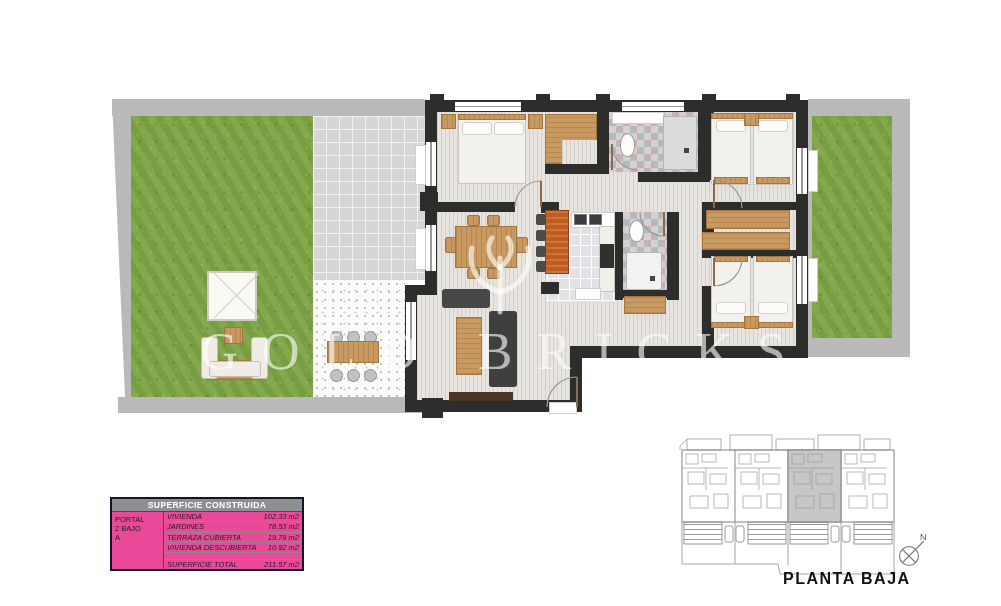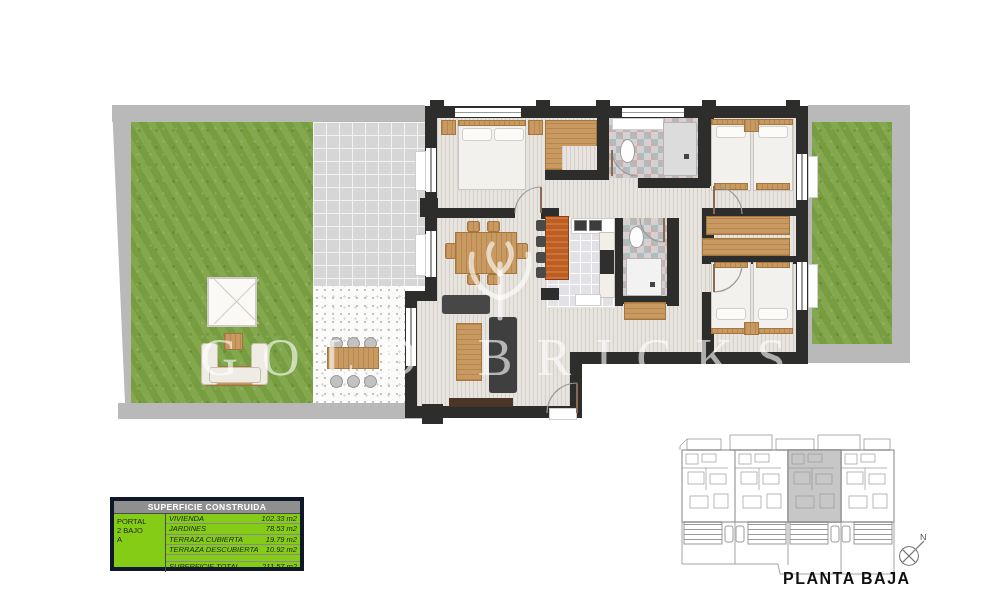--- a/index.html
+++ b/index.html
@@ -52,40 +52,40 @@
   .chair-round{width:13px;height:13px;border-radius:50%;background:#c2c2c2;border:1px solid #8f8f8f;box-sizing:border-box;}
   .stool{width:10px;height:11px;background:#4a4a4a;border-radius:2px;}
   .cushion{background:#efece6;border:1px solid #c9bfa8;border-radius:3px;box-sizing:border-box;}
   .gazebo{background:#fbf9f6;border:2px solid #cfcbc4;box-sizing:border-box;}
   .gazebo:before,.gazebo:after{content:"";position:absolute;left:-4px;top:22px;width:63px;height:1px;background:#cfcbc4;}
   .gazebo:before{transform:rotate(45deg);} .gazebo:after{transform:rotate(-45deg);}
   
   #wm-text{font-family:"Liberation Serif",serif;font-size:52px;font-weight:400;
            color:rgba(255,255,255,.62);letter-spacing:24px;text-align:center;white-space:nowrap;}
   
-  #area-table{border:4px solid #0f172a;background:#84cc16;font-size:7.5px;color:#1f1f1f;box-sizing:border-box;}
+  #area-table{border:2px solid #0f172a;background:#ec4899;font-size:7.5px;color:#1f1f1f;box-sizing:border-box;}
   #area-table .thead{height:12px;background:#8f8f8f;color:#fff;font-weight:bold;font-size:8.5px;
       display:flex;align-items:center;justify-content:center;border-bottom:1px solid #4a4a4a;letter-spacing:.4px;}
   #area-table .tbody{display:flex;height:58px;}
   #area-table .unitcell{width:52px;border-right:1px solid #4a4a4a;padding:3px 16px 0 3px;box-sizing:border-box;}
   #area-table .rows{flex:1;display:flex;flex-direction:column;}
   #area-table .trow{height:11px;display:flex;justify-content:space-between;align-items:center;
       padding:0 3px;border-bottom:1px solid #8a8a8a;font-style:italic;}
   #area-table .spacer{height:7px;}
   #area-table .trow.total{border-top:1px solid #8a8a8a;border-bottom:none;height:12px;}
   
   #siteplan-caption{font-size:16px;font-weight:bold;color:#111;letter-spacing:1.5px;white-space:nowrap;}
 </style>
 </head>
 <body>
 
 <div id="screen">
 
 
-  <div class="a" style="left:0;top:96px;width:1001px;height:340px;">
+  <div class="a" style="left:0;top:90px;width:1001px;height:340px;">
 
     <div class="a gray-border" style="left:112px;top:9px;width:19px;height:303px;transform:skewX(2.5deg);transform-origin:top left;"></div>
     <div class="a gray-border" style="left:112px;top:9px;width:313px;height:17px;"></div>
     <div class="a gray-border" style="left:118px;top:307px;width:304px;height:16px;"></div>
     <div class="a grass" style="left:131px;top:26px;width:182px;height:281px;"></div>
     <div class="a ttile" style="left:313px;top:26px;width:112px;height:164px;"></div>
     <div class="a speck" style="left:313px;top:190px;width:92px;height:117px;"></div>
 
     <div class="a gray-border" style="left:808px;top:9px;width:102px;height:258px;"></div>
     <div class="a grass" style="left:812px;top:26px;width:80px;height:222px;"></div>
@@ -262,21 +262,21 @@
         </div>
         <div class="trow">
           <span>JARDINES</span>
           <span>78.53 m2</span>
         </div>
         <div class="trow">
           <span>TERRAZA CUBIERTA</span>
           <span>19.79 m2</span>
         </div>
         <div class="trow">
-          <span>TERRAZA DESCUBIERTA</span>
+          <span>VIVIENDA DESCUBIERTA</span>
           <span>10.92 m2</span>
         </div>
         <div class="spacer"></div>
         <div class="trow total">
           <span>SUPERFICIE TOTAL</span>
           <span>211.57 m2</span>
         </div>
       </div>
     </div>
   </div>

